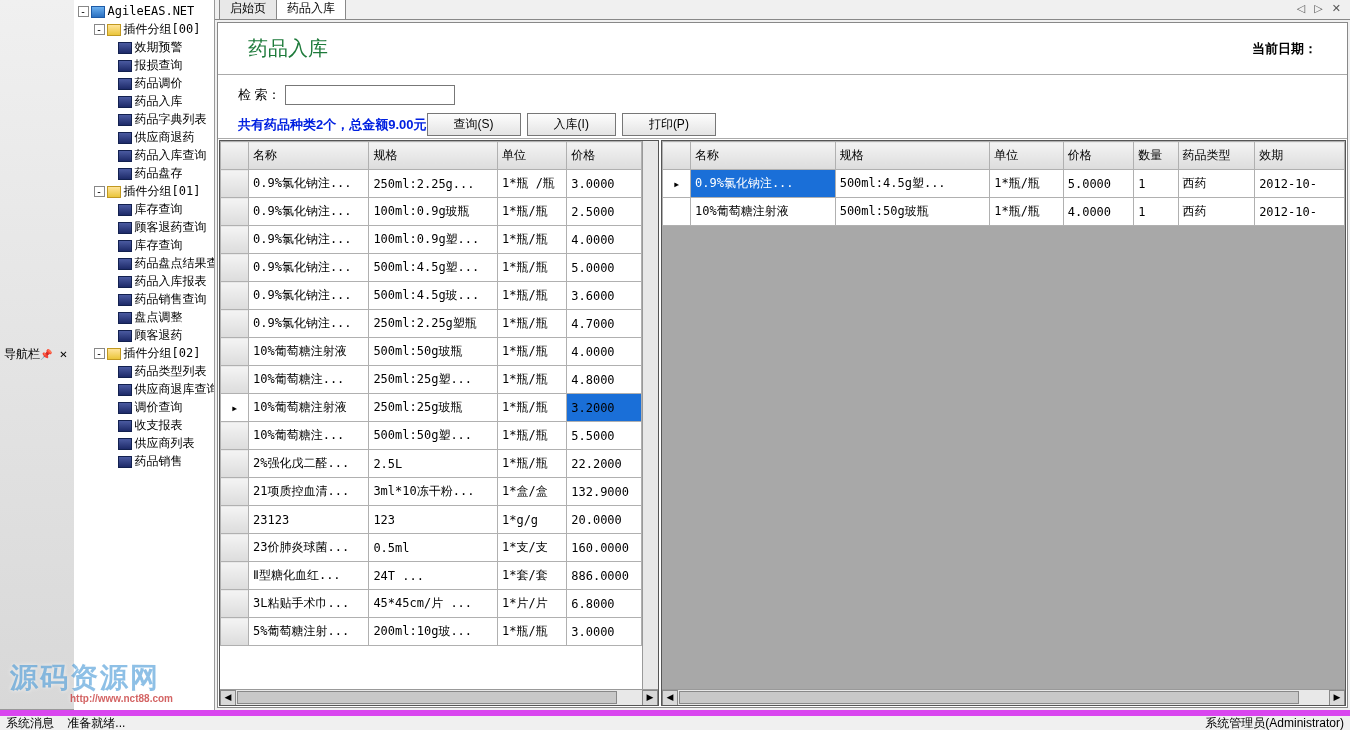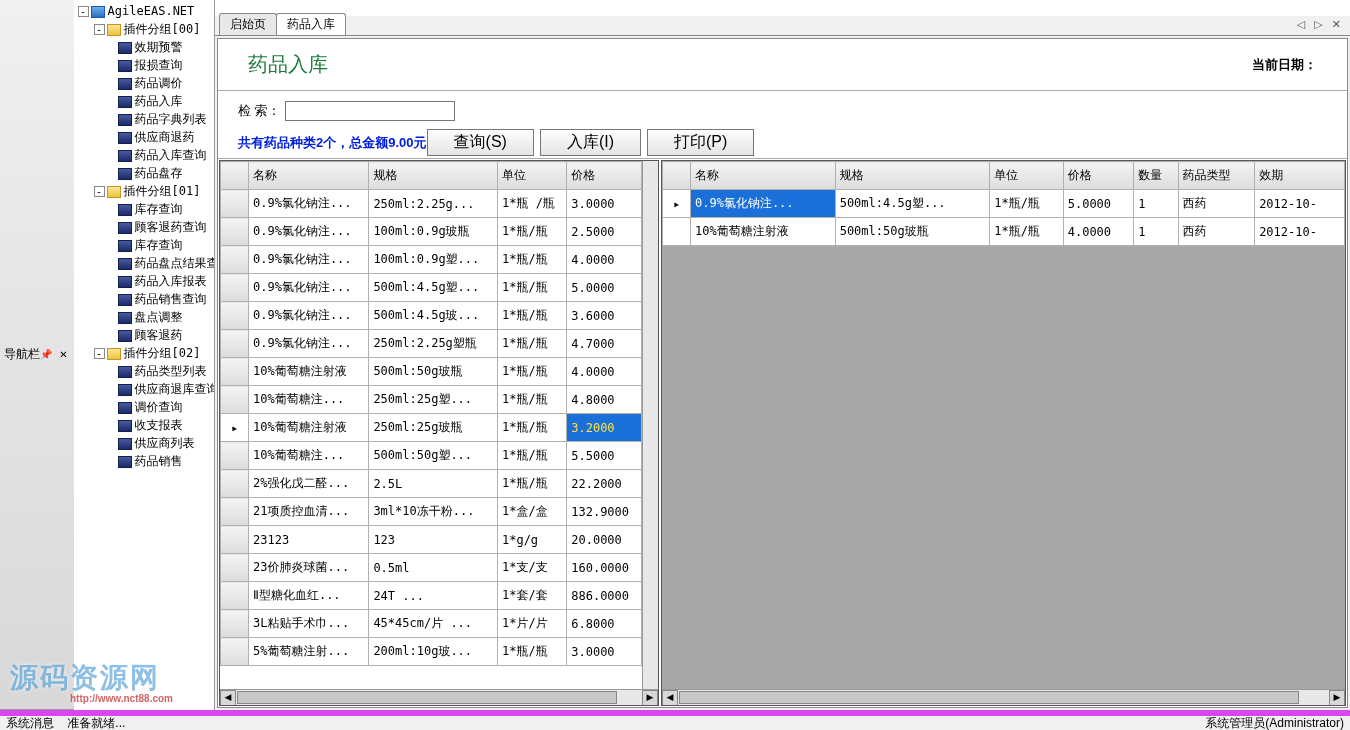--- a/index.html
+++ b/index.html
@@ -15,49 +15,49 @@
 .tree li { white-space: nowrap; line-height: 18px; }
 .tree .exp { display: inline-block; width: 11px; height: 11px; border: 1px solid #888; text-align: center; line-height: 9px; font-size: 10px; margin-right: 2px; background: #fff; cursor: pointer; vertical-align: middle; }
 .tree .ico { display: inline-block; width: 14px; height: 12px; margin-right: 3px; vertical-align: middle; }
 .ico-root { background: linear-gradient(#6bb0f0,#2a6fc0); border:1px solid #1d5aa6; }
 .ico-folder { background: linear-gradient(#ffe49a,#eac53a); border:1px solid #c09820; }
 .ico-leaf { background: linear-gradient(#4a5aa0,#1d2a68); border:1px solid #12204f; width:12px; }
 .tree .lvl0 { padding-left: 2px; }
 .tree .lvl1 { padding-left: 18px; }
 .tree .lvl2 { padding-left: 42px; }
 
-.content { flex: 1; display: flex; flex-direction: column; background: #f0f0f0; margin-top: 16px; }
+.content { flex: 1; display: flex; flex-direction: column; background: #f0f0f0; }
 .tabs { height: 20px; display: flex; align-items: flex-end; padding-left: 4px; gap: 0; background: #f0f0f0; border-bottom: 1px solid #888; position: relative; }
 .tab { border: 1px solid #888; border-bottom: none; padding: 2px 10px; background: #e8e8e8; font-size: 12px; cursor: pointer; margin-right: -1px; border-radius: 3px 3px 0 0; }
 .tab.active { background: #fff; }
 .tab-controls { position: absolute; right: 6px; top: 2px; font-size: 11px; color: #555; letter-spacing: 3px; }
 .tab-body { flex: 1; background: #fff; margin: 2px; border: 1px solid #888; display: flex; flex-direction: column; overflow: hidden; }
 .page-header { display: flex; justify-content: space-between; align-items: center; padding: 12px 30px; border-bottom: 1px solid #aaa; }
 .page-title { font-size: 20px; color: #1d7a3a; font-family: "SimHei","黑体",sans-serif; }
 .cur-date { font-size: 13px; font-weight: bold; }
 .search-bar { padding: 10px 20px 2px 20px; border-bottom: 1px solid #aaa; }
 .search-row { display: flex; align-items: center; gap: 4px; margin-bottom: 8px; }
 .search-row label { font-size: 13px; }
 .search-row input { width: 170px; height: 20px; border: 1px solid #777; }
 .summary-row { display: flex; justify-content: flex-start; align-items: center; }
 .summary { color: #0020e0; font-weight: bold; font-size: 13px; }
 .btns { display: flex; gap: 6px; }
-.btn { border: 1px solid #777; background: linear-gradient(#fdfdfd,#e4e4e4); padding: 2px 26px; cursor: pointer; font-size: 16px; font-family: inherit; }
+.btn { border: 1px solid #777; background: linear-gradient(#fdfdfd,#e4e4e4); padding: 2px 26px; cursor: pointer; font-size: 12px; font-family: inherit; }
 
 .grids { flex: 1; display: flex; overflow: hidden; }
 .grid-pane { display: flex; flex-direction: column; border: 1px solid #555; margin: 1px; overflow: hidden; }
 .grid-left { width: 440px; }
 .grid-right { flex: 1; }
 .grid-wrap { flex: 1; overflow: hidden; position: relative; }
 .grid { border-collapse: collapse; width: 100%; font-size: 12px; font-family: "SimSun", monospace; }
 .grid th, .grid td { border: 1px solid #b0b0b0; padding: 0 4px; height: 28px; text-align: left; white-space: nowrap; overflow: hidden; }
 .grid th { background: linear-gradient(#f4f4f4,#dcdcdc); font-weight: normal; position: sticky; top: 0; }
 .grid .rowhdr { width: 28px; background: linear-gradient(#f4f4f4,#dcdcdc); text-align: center; }
 .grid tr.sel td { background: #fff; }
-.grid tr.sel td.selcell { background: #1a6fd8; color: #fde047; }
+.grid tr.sel td.selcell { background: #1a6fd8; color: #000000; }
 .grid-right-bg { background: #a8a8a8; }
 .grid-right .grid tbody tr td { background: #fff; }
 .grid-right tr.hl td:nth-child(2) { background: #1a6fd8; color: #fff; }
 .hscroll { height: 16px; background: #e8e8e8; border-top: 1px solid #999; position: relative; }
 .hscroll .thumb { position: absolute; top: 1px; height: 13px; background: #c8c8c8; border: 1px solid #888; }
 .hscroll .arrL, .hscroll .arrR { position: absolute; top: 0; width: 16px; height: 16px; background: #d8d8d8; border: 1px solid #888; text-align: center; line-height: 12px; font-size: 9px; }
 .hscroll .arrL { left: 0; } .hscroll .arrR { right: 0; }
 .vscroll { width: 16px; background: #e8e8e8; border-left: 1px solid #999; }
 .grid-left-inner { display: flex; flex: 1; overflow: hidden; }
 .grid-left-inner .tbl { flex: 1; overflow: hidden; }

